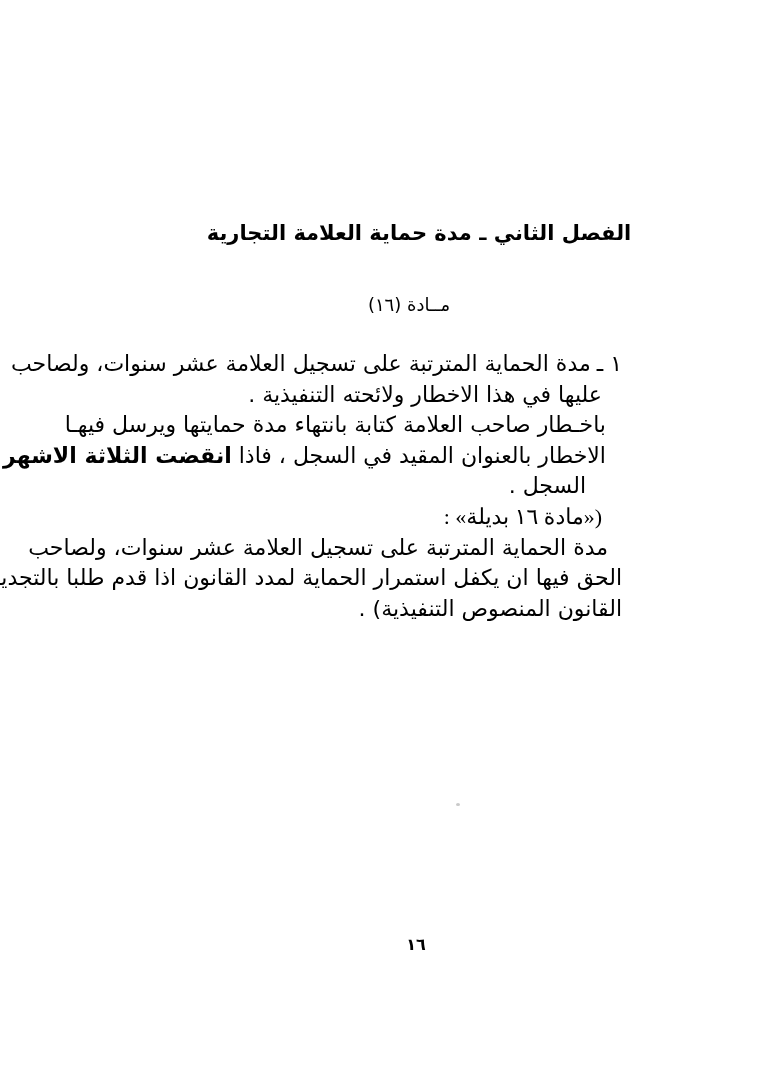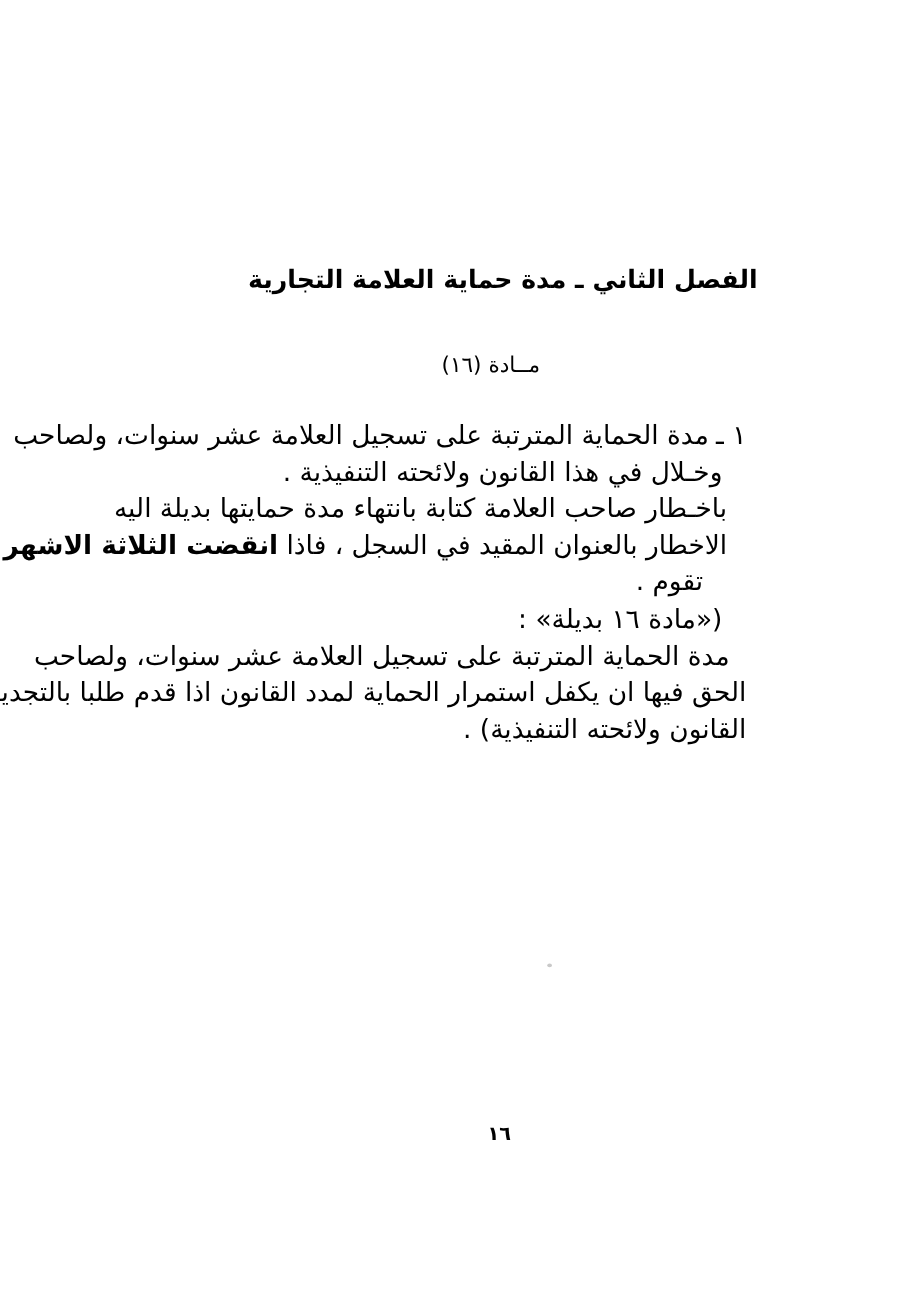--- a/index.html
+++ b/index.html
@@ -41,21 +41,21 @@
     line-height:30.6px;
     text-align:right;
     margin-top:28px;
   }
   .line { white-space:nowrap; }
   .line .num { display:inline-block; padding-left:6px; }
   .cont   { padding-right:16px; }   
   .cont2  { padding-right:20px; }
   .short-end { padding-right:36px; }
   .spread { padding-right:20px; word-spacing:9px; }
-  .alt-head { padding-right:20px; }
+  .alt-head { padding-right:20px;font-family:Liberation Serif, serif; }
   .first-indent { padding-right:14px; }
   .bold-ink { font-weight:bold;text-align:center; }
   .page-number {
     position:absolute;
     top:935px; left:0; right:0;
     text-align:center;
     transform:translateX(37px);
     font-size:16px;
     font-weight:bold;
   }
@@ -72,30 +72,30 @@
 
 <div class="page">
 
   <h1 class="chapter-title">الفصل الثاني ـ مدة حماية العلامة التجارية</h1>
 
   <div class="article-heading">مــادة (١٦)</div>
 
   <div class="body-text">
 
     <div class="line"><span class="num">١ ـ</span><span>مدة الحماية المترتبة على تسجيل العلامة عشر سنوات، ولصاحب</span></div>
-    <div class="line cont2">وخـلال في هذا القانون ولائحته التنفيذية .</div>
+    <div class="line cont2">عليها في هذا الاخطار ولائحته التنفيذية .</div>
 
-    <div class="line cont">باخـطار صاحب العلامة كتابة بانتهاء مدة حمايتها بديلة اليه</div>
+    <div class="line cont">باخـطار صاحب العلامة كتابة بانتهاء مدة حمايتها ويرسل فيهـا</div>
     <div class="line cont"><span>الاخطار بالعنوان المقيد في السجل ، فاذا </span><span class="bold-ink">انقضت الثلاثة الاشهر</span></div>
-    <div class="line short-end">تقوم .</div>
+    <div class="line short-end">السجل .</div>
 
     <div class="line alt-head">(«مادة ١٦ بديلة» :</div>
     <div class="line first-indent">مدة الحماية المترتبة على تسجيل العلامة عشر سنوات، ولصاحب</div>
     <div class="line">الحق فيها ان يكفل استمرار الحماية لمدد القانون اذا قدم طلبا بالتجديد</div>
-    <div class="line">القانون ولائحته التنفيذية) .</div>
+    <div class="line">القانون المنصوص التنفيذية) .</div>
 
   </div>
 
   <div class="artifact"></div>
 
   <div class="page-number">١٦</div>
 
 </div>
 
 </body></html>

